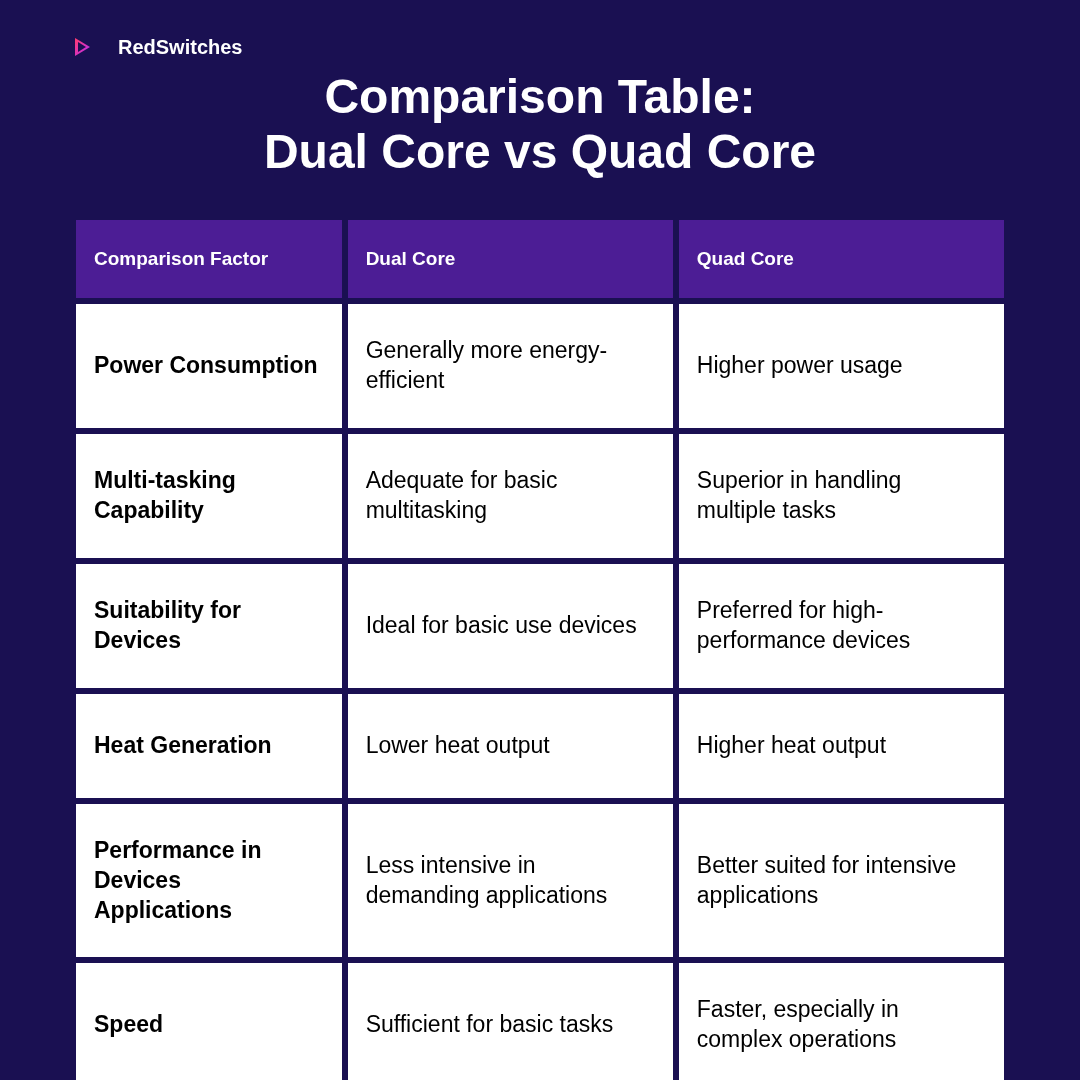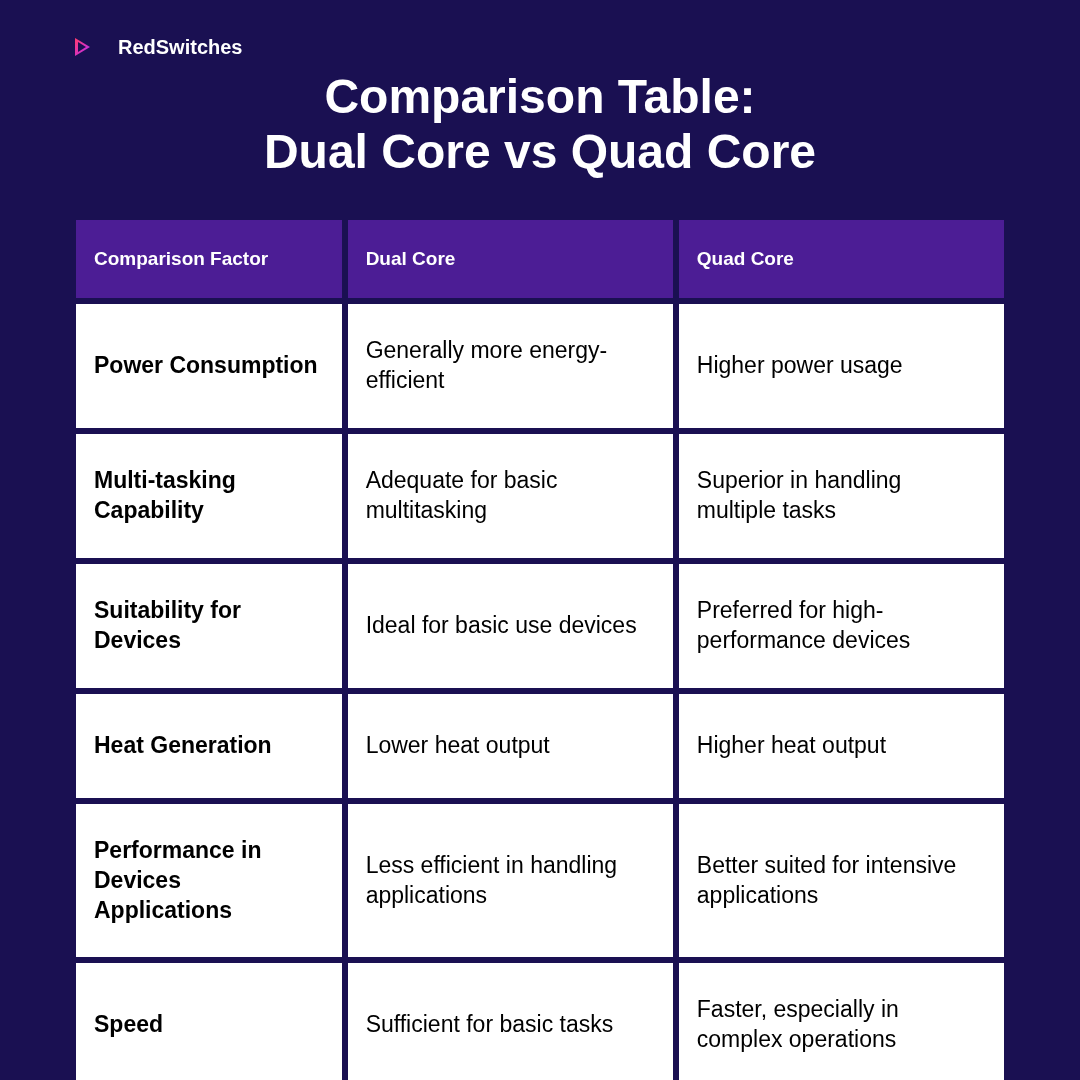--- a/index.html
+++ b/index.html
@@ -121,21 +121,21 @@
       <td>Ideal for basic use devices</td>
       <td>Preferred for high-performance devices</td>
     </tr>
     <tr>
       <td class="factor">Heat Generation</td>
       <td>Lower heat output</td>
       <td>Higher heat output</td>
     </tr>
     <tr>
       <td class="factor">Performance in Devices Applications</td>
-      <td>Less efficient in handling applications</td>
+      <td>Less intensive in demanding applications</td>
       <td>Better suited for intensive applications</td>
     </tr>
     <tr>
       <td class="factor">Speed</td>
       <td>Sufficient for basic tasks</td>
       <td>Faster, especially in complex operations</td>
     </tr>
   </tbody>
 </table>
 

